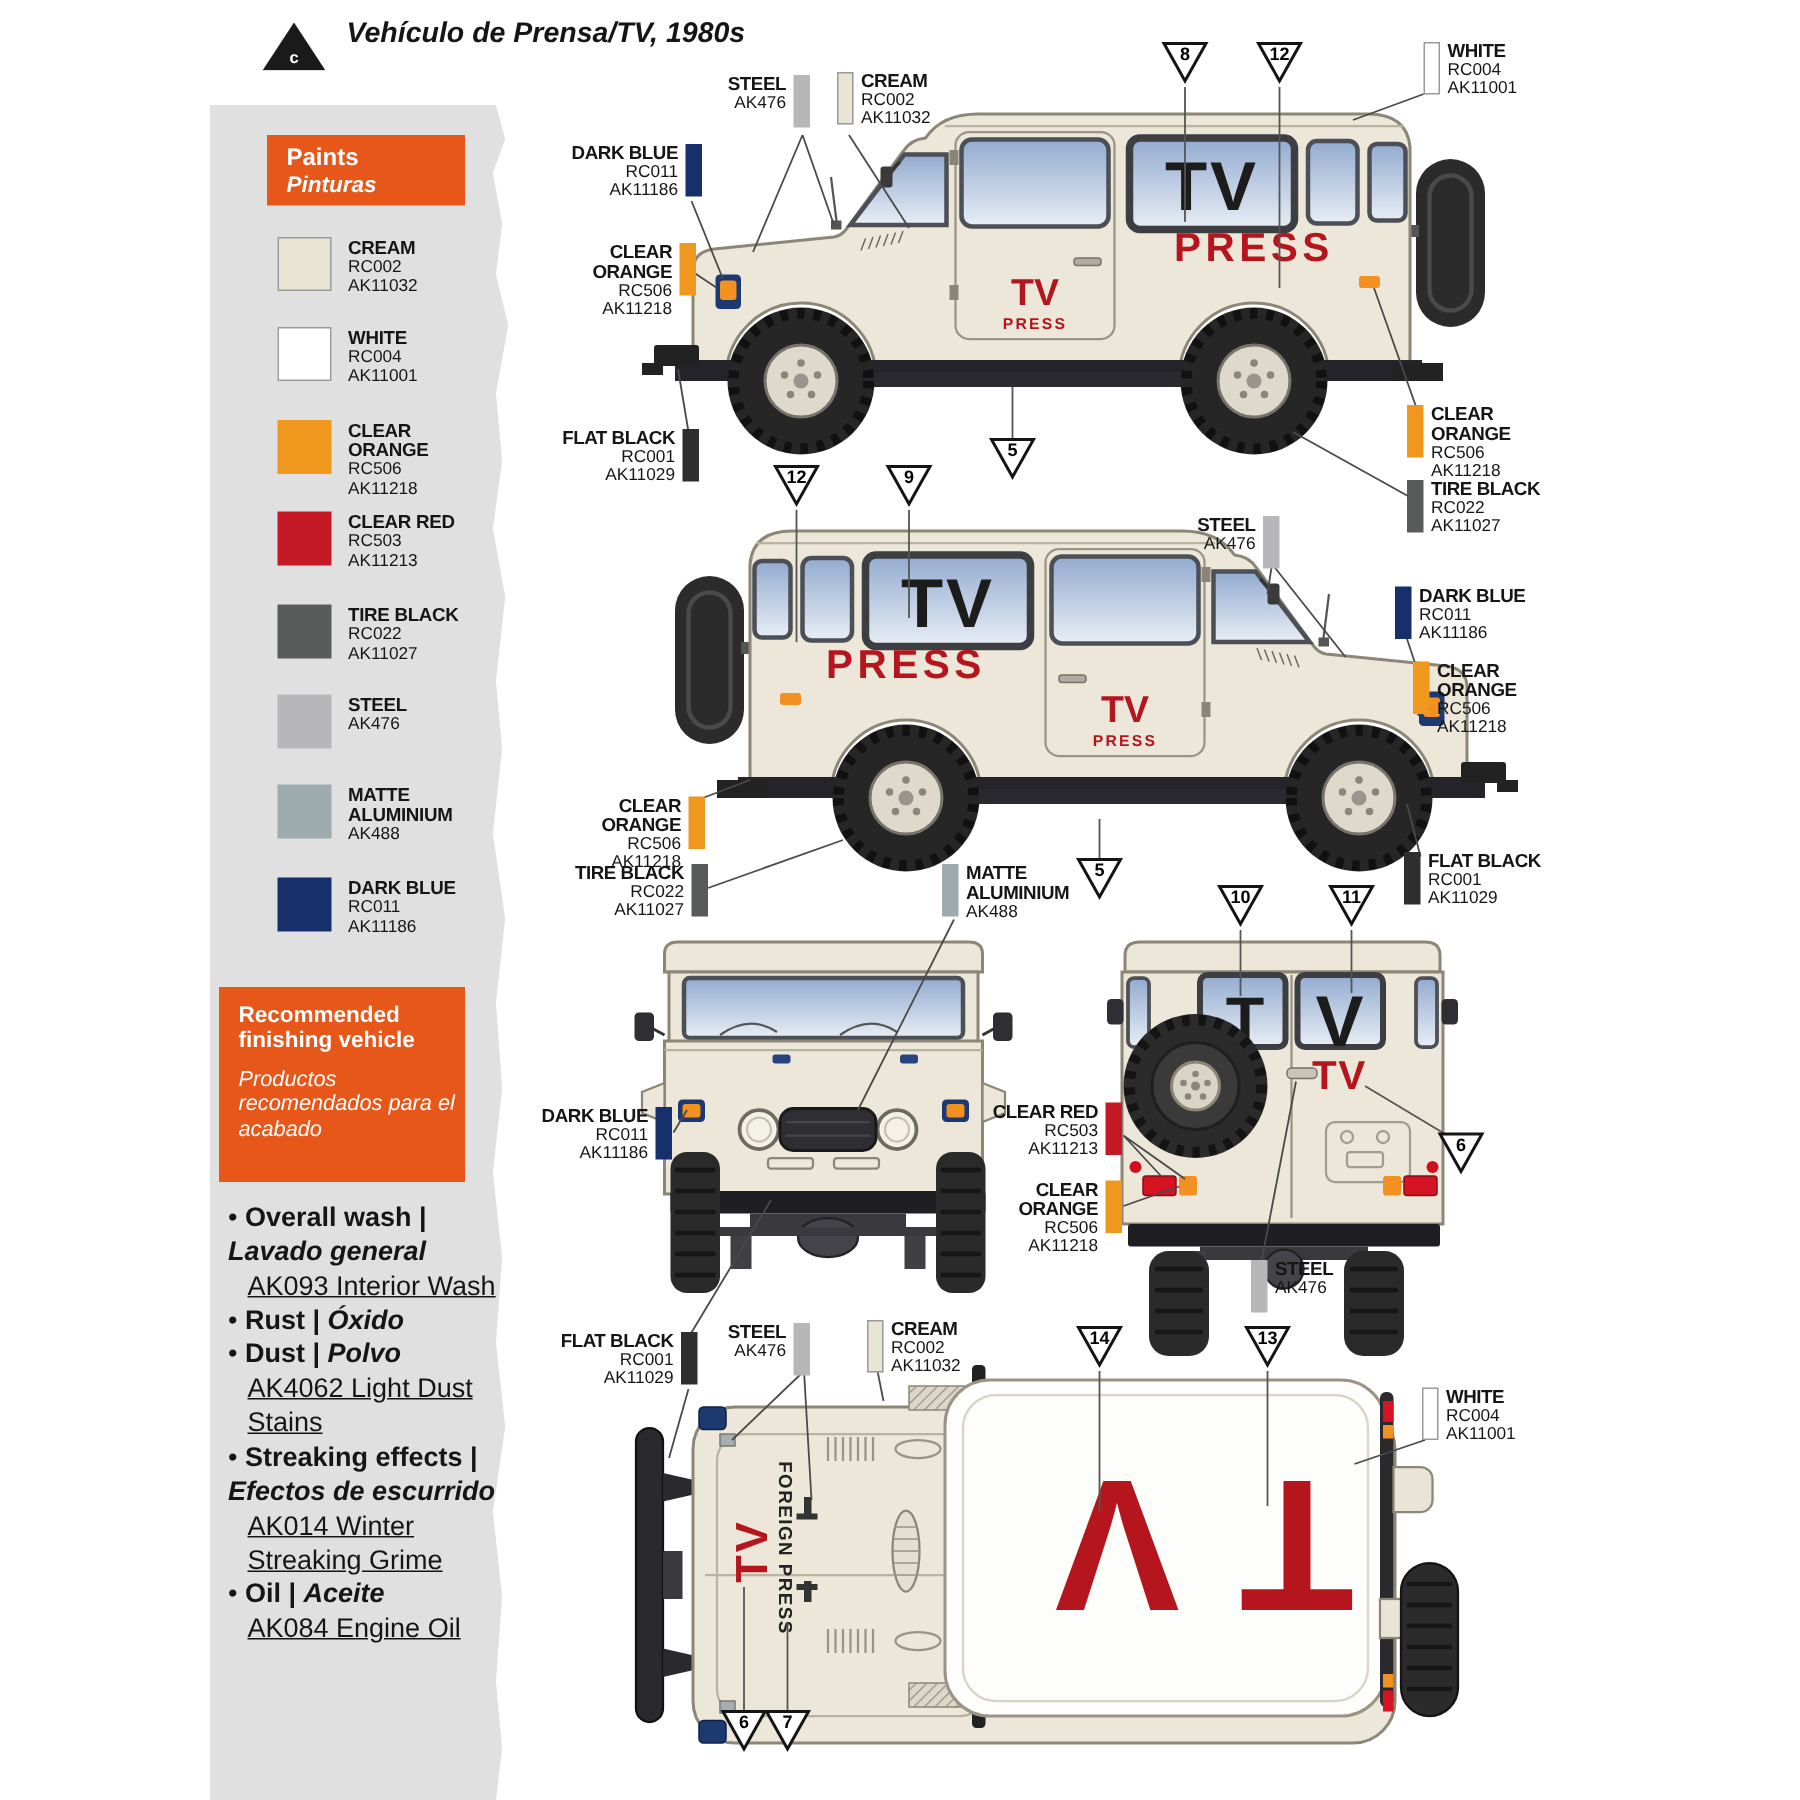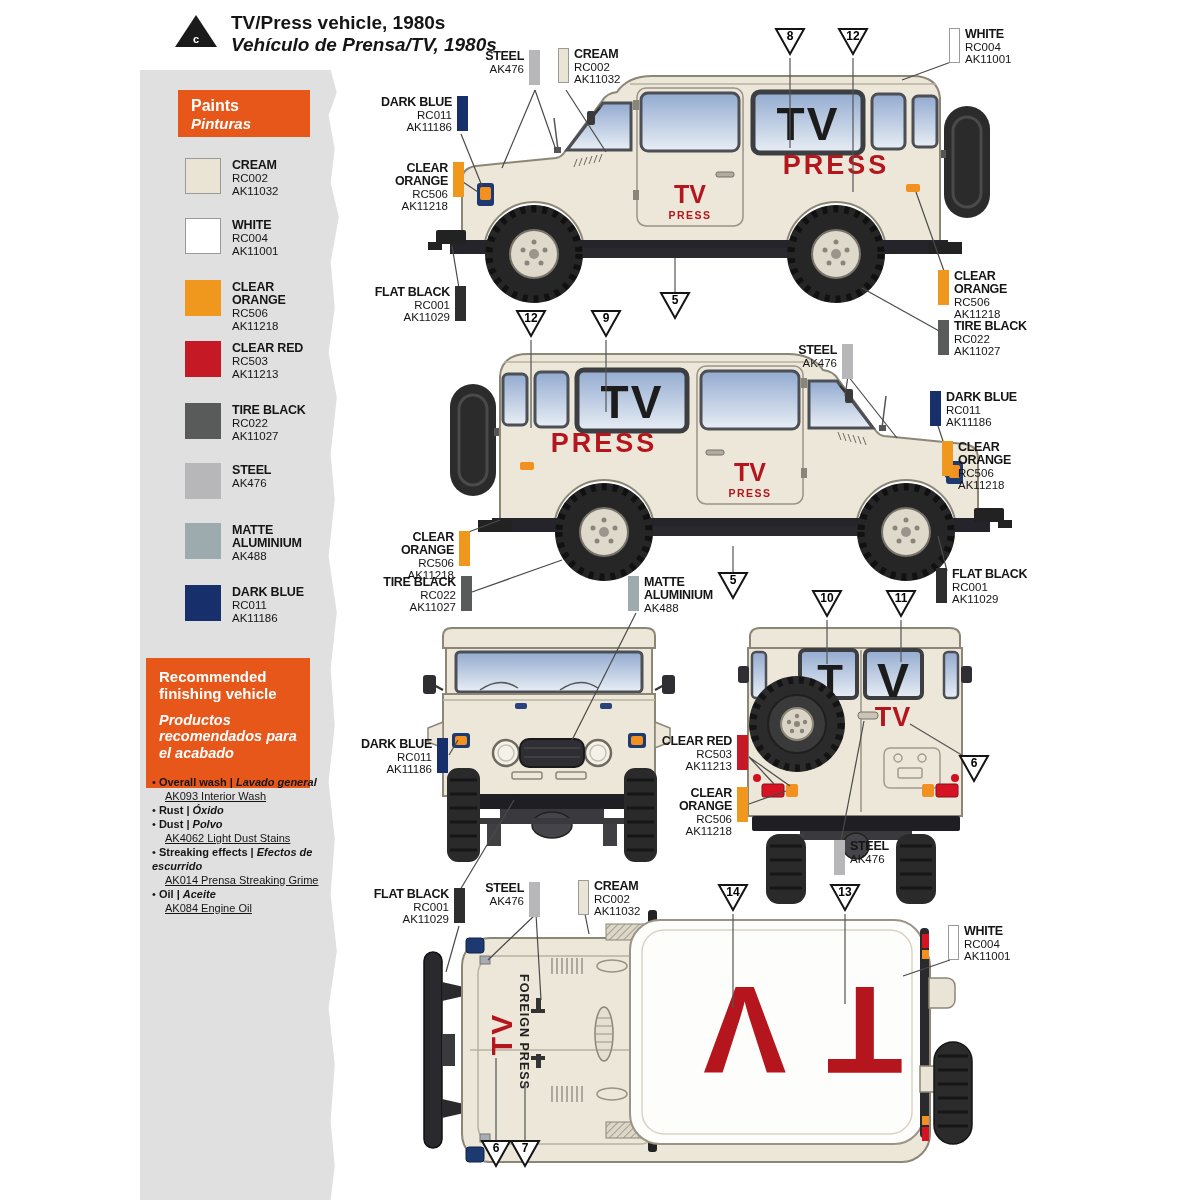--- a/index.html
+++ b/index.html
@@ -9,28 +9,28 @@
   #sidebar-bg{position:absolute;left:140px;top:70px;width:205px;height:1130px;background:#e0e0e0;
     clip-path:polygon(0 0,93% 0,96% 2%,92% 4%,95% 7%,93% 10%,97% 13%,93% 17%,95% 21%,92% 25%,
       96% 29%,93% 34%,95% 38%,92% 43%,96% 48%,93% 53%,95% 58%,92% 63%,95% 68%,93% 73%,
       96% 78%,92% 83%,95% 88%,93% 93%,95% 97%,93% 100%,0 100%);}
   .orange-box{position:absolute;background:#e8571a;color:#fff;box-sizing:border-box;}
   #paints-box{left:178px;top:90px;width:132px;height:47px;padding:7px 0 0 13px;}
   #paints-box .t1{font-weight:bold;font-size:16px;line-height:1.1;}
   #paints-box .t2{font-weight:bold;font-style:italic;font-size:15px;line-height:1.15;}
   #rec-box{left:146px;top:658px;width:164px;height:130px;padding:11px 0 0 13px;}
   #rec-box .t1{font-weight:bold;font-size:15px;line-height:1.13;}
-  #rec-box .t2{font-weight:bold;font-style:italic;font-size:14.5px;line-height:1.13;margin-top:9px;}
+  #rec-box .t2{font-weight:normal;font-style:italic;font-size:14.5px;line-height:1.13;margin-top:9px;}
   .paint-entry{position:absolute;left:185px;display:flex;gap:11px;}
   .paint-entry .sw{width:36px;height:36px;box-sizing:border-box;}
   .paint-entry .sw.bordered{border:1px solid #9a9a9a;}
   .paint-entry .pt{padding-top:1px;}
   .paint-entry .nm{font-weight:bold;font-size:12.5px;line-height:1.05;letter-spacing:-0.2px;max-width:88px;}
   .paint-entry .cd{font-size:11.5px;line-height:1.12;}
-  #fin-list{position:absolute;left:152px;top:776px;width:186px;font-size:11px;line-height:1.27;}
+  #fin-list{position:absolute;left:152px;top:800px;width:186px;font-size:18px;line-height:1.27;}
   .fin-item .lbl::before{content:"• ";}
   .fin-item .en{font-weight:bold;}
   .fin-item .es{font-weight:bold;font-style:italic;}
   .fin-item .prod{padding-left:13px;text-decoration:underline;}
   
   #hdr{position:absolute;left:175px;top:12px;display:flex;gap:14px;}
   #hdr-tri{width:42px;height:32px;background:#1a1a1a;clip-path:polygon(50% 0,100% 100%,0 100%);
      position:relative;margin-top:3px;}
   #hdr-tri span{position:absolute;left:0;right:0;bottom:2px;text-align:center;color:#fff;
      font-size:11px;font-weight:bold;}
@@ -53,21 +53,20 @@
 
 <div id="page">
 
   <div id="sidebar-bg"></div>
 
   <div id="hdr">
     <div id="hdr-tri">
         <span>c</span>
       </div>
     <div>
-      <div class="t1">TV/Press vehicle, 1980s</div>
       <div class="t2">Vehículo de Prensa/TV, 1980s</div>
     </div>
   </div>
 
   <div class="orange-box" id="paints-box">
     <div class="t1">Paints</div>
     <div class="t2">Pinturas</div>
   </div>
 
   <div class="paint-entry" style="top:158px">
@@ -142,21 +141,21 @@
       <span class="lbl"><span class="en">Overall wash |</span> <span class="es">Lavado general</span></span>
       <div class="prod">AK093 Interior Wash</div></div>
     <div class="fin-item">
       <span class="lbl"><span class="en">Rust |</span> <span class="es">Óxido</span></span>
       </div>
     <div class="fin-item">
       <span class="lbl"><span class="en">Dust |</span> <span class="es">Polvo</span></span>
       <div class="prod">AK4062 Light Dust Stains</div></div>
     <div class="fin-item">
       <span class="lbl"><span class="en">Streaking effects |</span> <span class="es">Efectos de escurrido</span></span>
-      <div class="prod">AK014 Prensa Streaking Grime</div></div>
+      <div class="prod">AK014 Winter Streaking Grime</div></div>
     <div class="fin-item">
       <span class="lbl"><span class="en">Oil |</span> <span class="es">Aceite</span></span>
       <div class="prod">AK084 Engine Oil</div></div>
   </div>
 
   <svg width="1200" height="1200" viewBox="0 0 1200 1200">
     <defs>
       <linearGradient id="wg" x1="0" y1="0" x2="0" y2="1">
         <stop offset="0" stop-color="#93abd0"></stop>
           <stop offset="1" stop-color="#e8eef5"></stop>

